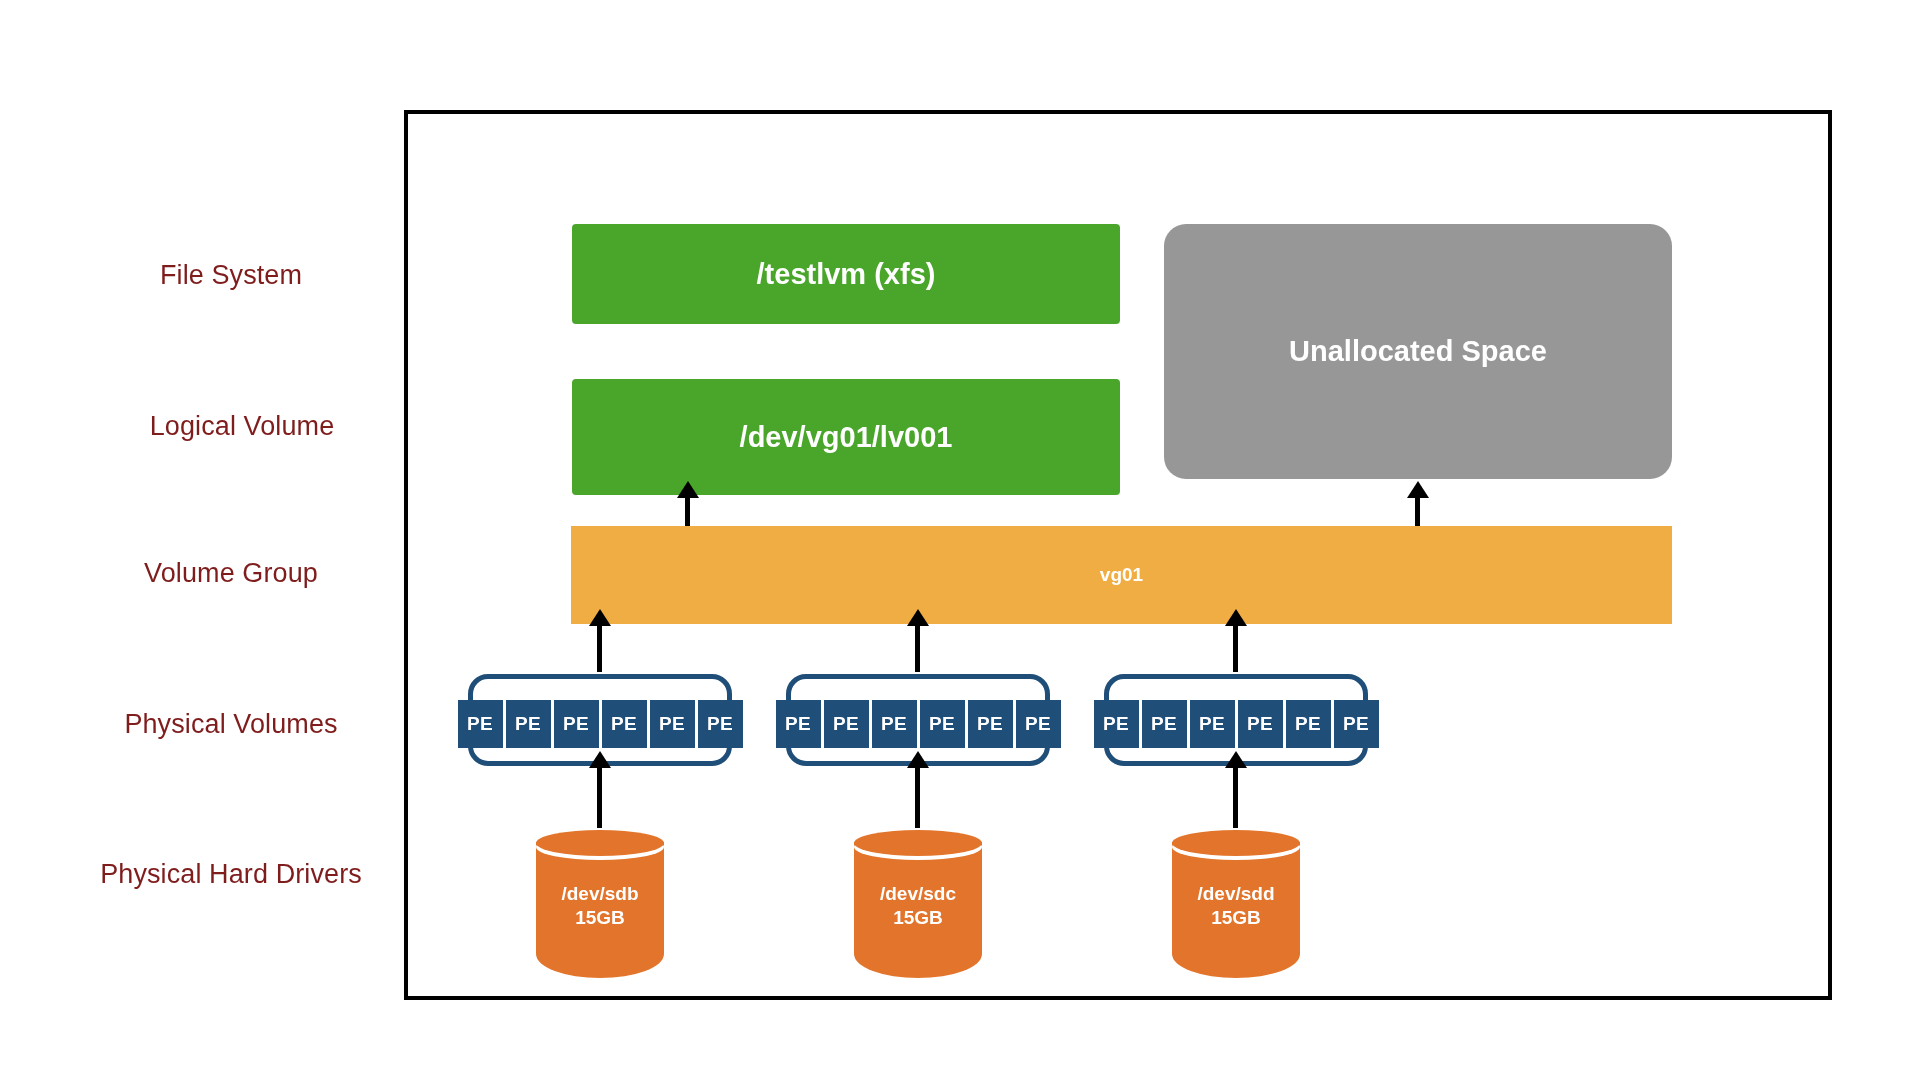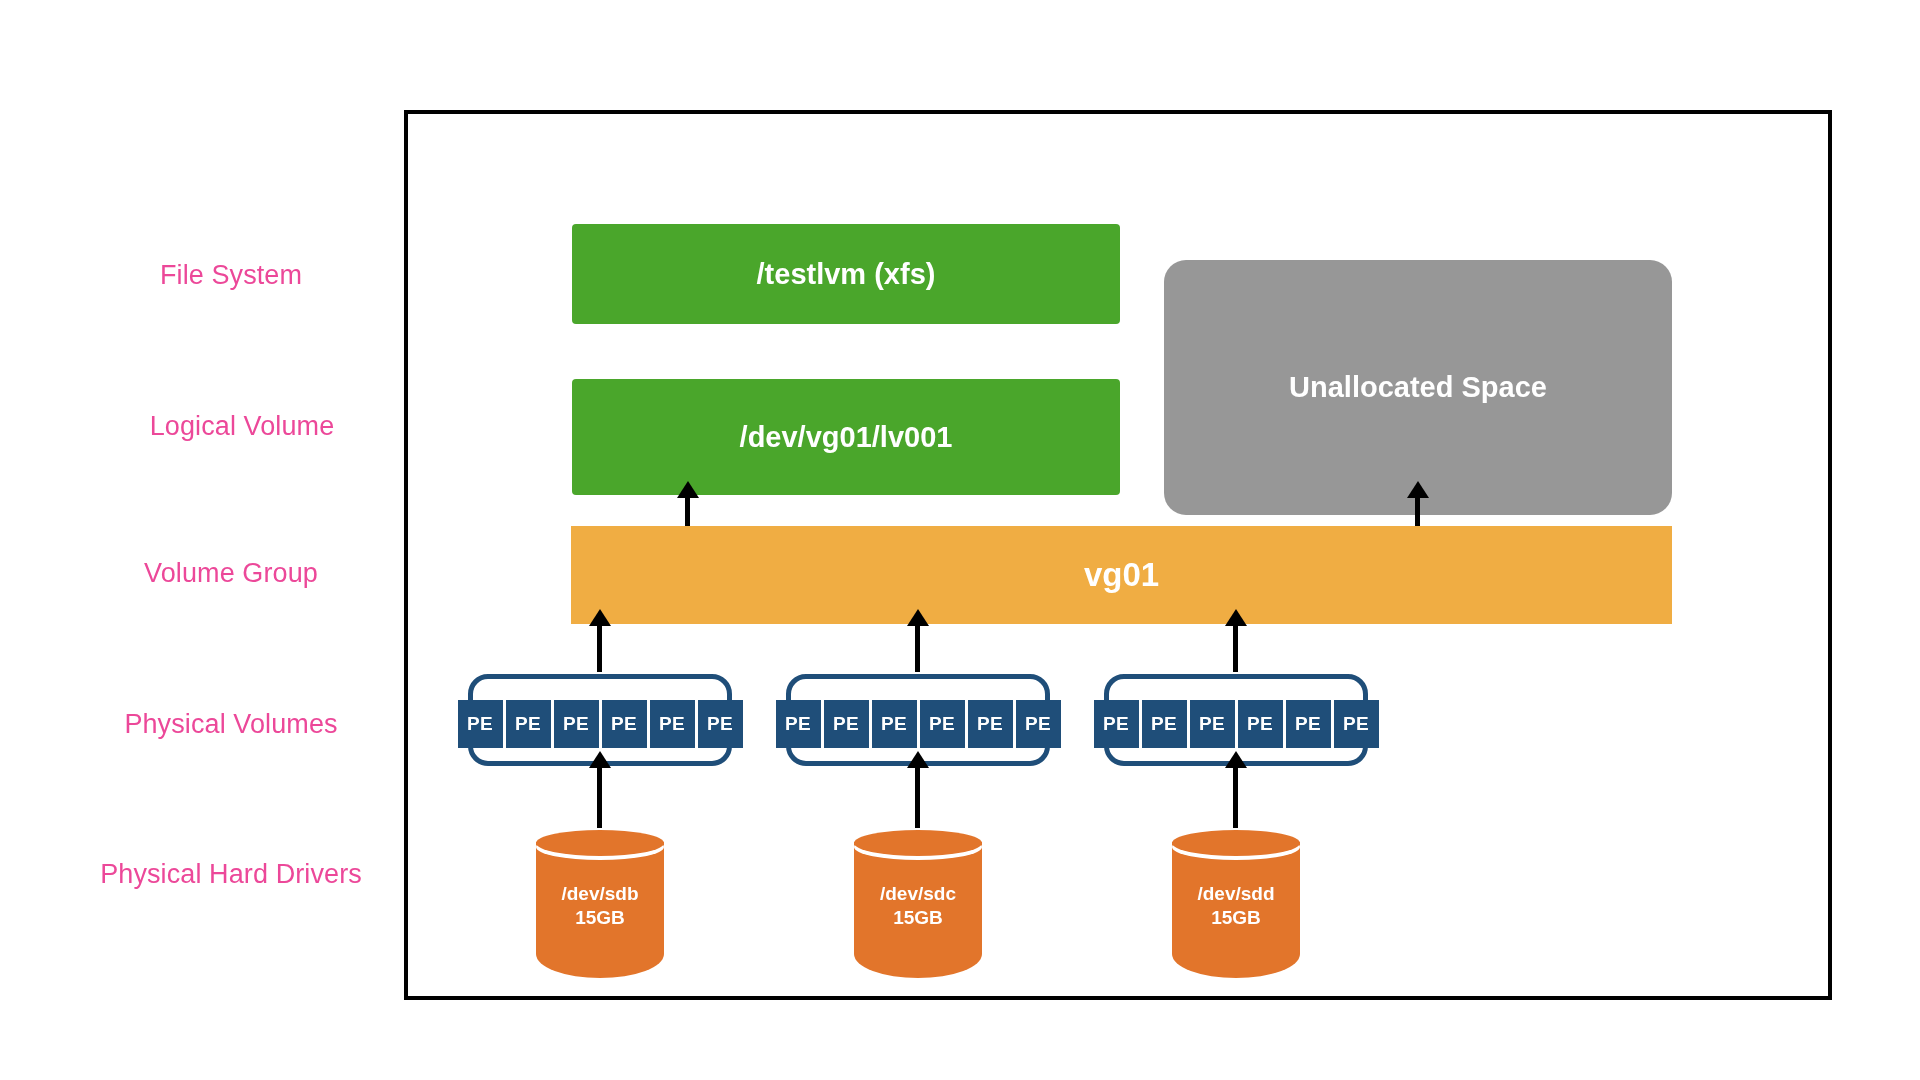--- a/index.html
+++ b/index.html
@@ -12,21 +12,21 @@
     height: 1080px;
     position: relative;
     overflow: hidden;
     font-family: "Liberation Sans", sans-serif;
     -webkit-font-smoothing: antialiased;
   }
 
   
   .row-label {
     position: absolute;
-    color: #ec4899;
+    color: #7f1d1d;
     font-size: 27px;
     font-weight: 400;
     white-space: nowrap;
     text-align: right;
     transform: translate(-50%, -50%);
     letter-spacing: 0.1px;
   }
 
   
   .frame {
@@ -56,21 +56,21 @@
     border-radius: 4px;
     font-size: 29px;
   }
   .block-unalloc {
     background: #979797;
     border-radius: 22px;
     font-size: 29px;
   }
   .block-vg {
     background: #f0ad43;
-    font-size: 33px;
+    font-size: 19px;
   }
 
   
   .pv-box {
     position: absolute;
     border: 5px solid #1f4e79;
     border-radius: 20px;
     background: #ffffff;
     box-sizing: border-box;
     display: flex;
@@ -165,21 +165,21 @@
 <div class="frame">
 
   <div class="block block-fs" style="left:164px; top:110px; width:548px; height:100px;">/testlvm (xfs)</div>
 
   <div class="arrow" style="left:277px; top:283px; height:60px;"></div>
 
   <div class="block block-lv" style="left:164px; top:265px; width:548px; height:116px;">/dev/vg01/lv001</div>
 
   <div class="arrow" style="left:277px; top:382px; height:68px;"></div>
 
-  <div class="block block-unalloc" style="left:756px; top:110px; width:508px; height:255px;margin-top:36px;">Unallocated Space</div>
+  <div class="block block-unalloc" style="left:756px; top:110px; width:508px; height:255px;">Unallocated Space</div>
 
   <div class="arrow" style="left:1007px; top:382px; height:68px;"></div>
 
   <div class="block block-vg" style="left:163px; top:412px; width:1101px; height:98px;">vg01</div>
 
   <div class="arrow" style="left:189px; top:510px; height:48px;"></div>
   <div class="arrow" style="left:507px; top:510px; height:48px;"></div>
   <div class="arrow" style="left:825px; top:510px; height:48px;"></div>
 
   <div class="pv-box" style="left:60px; top:560px; width:264px; height:92px;">

